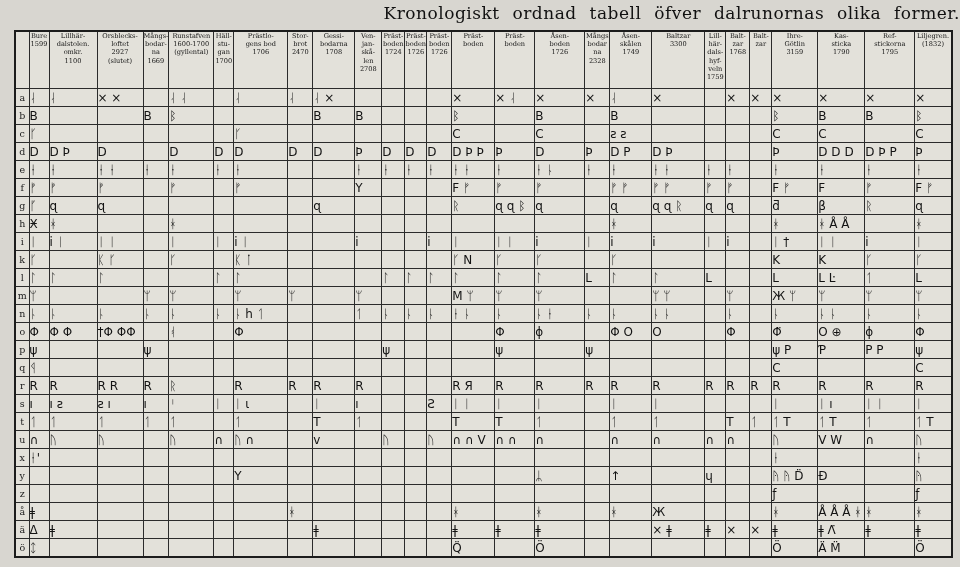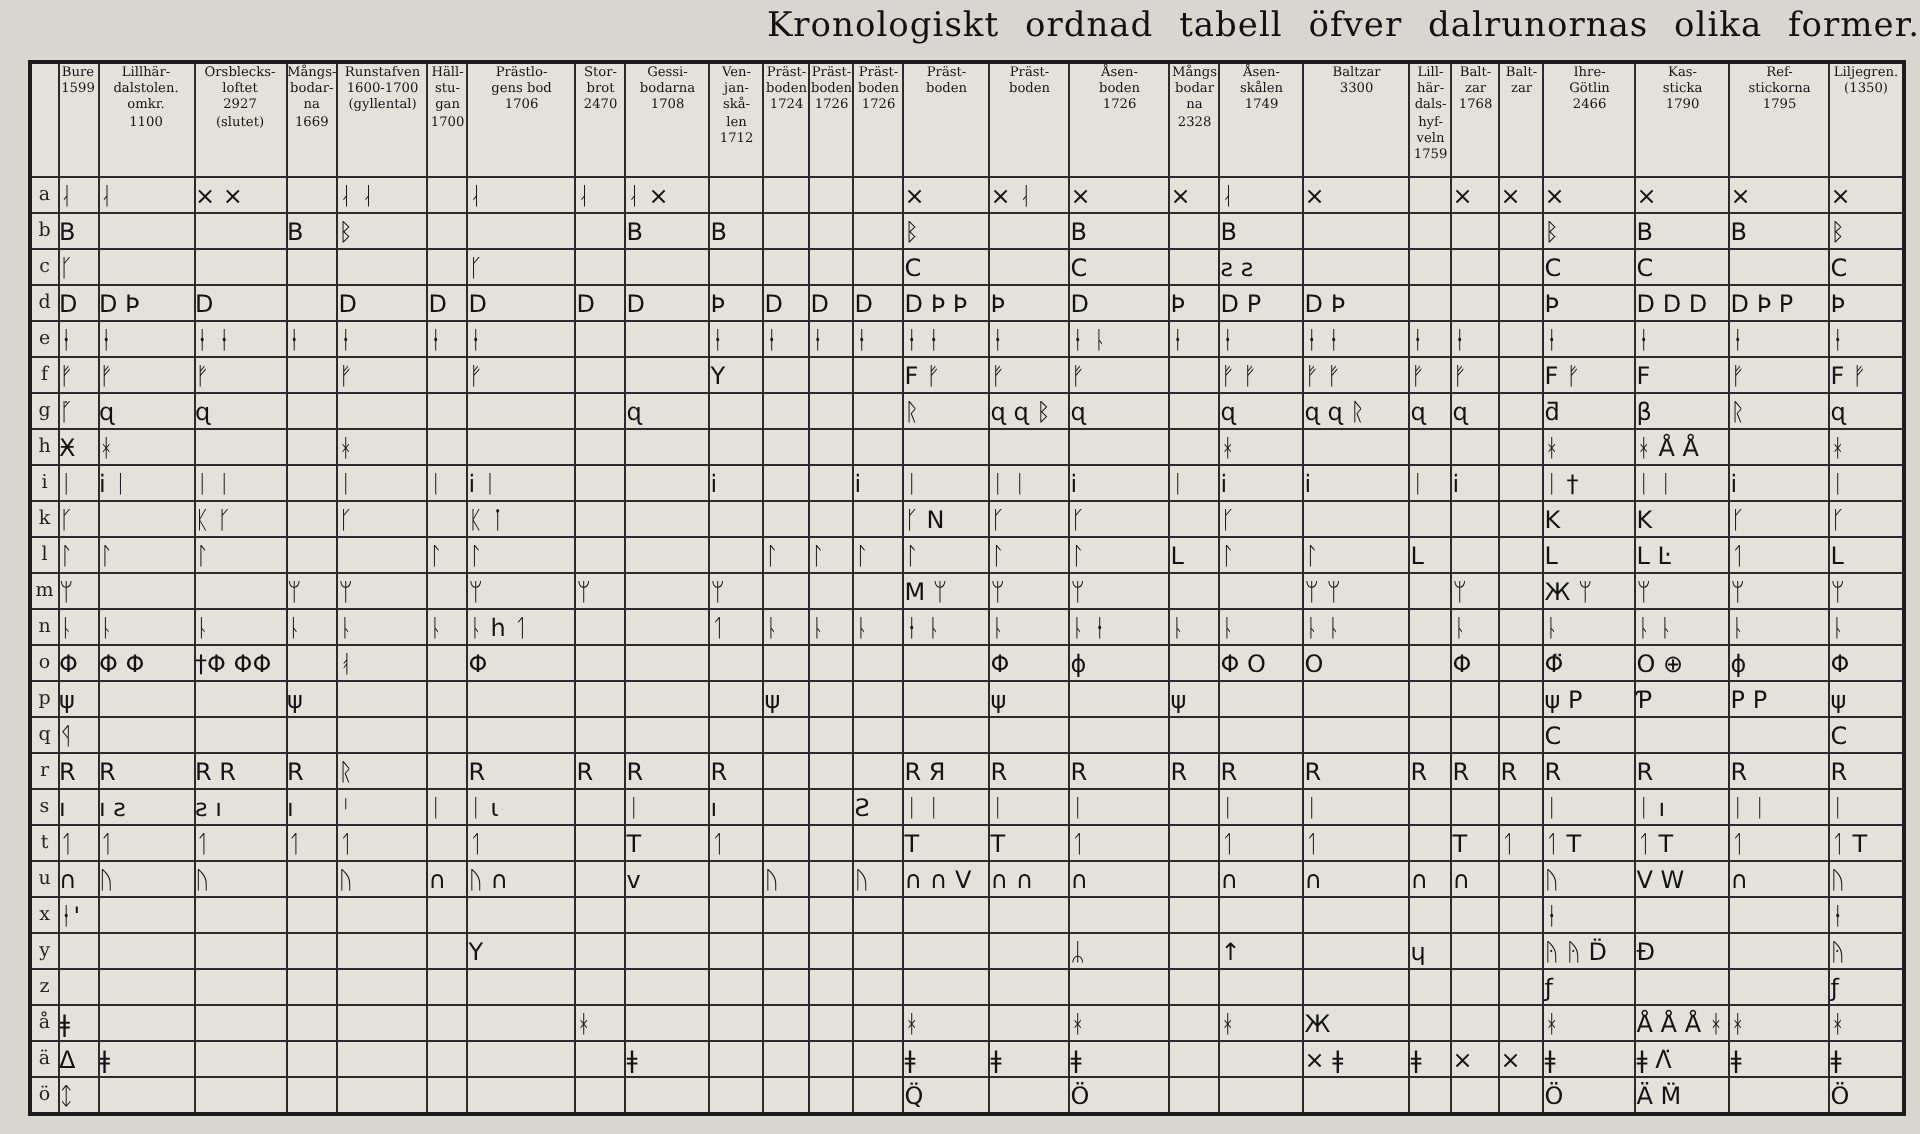--- a/index.html
+++ b/index.html
@@ -128,21 +128,21 @@
           <th class="colhead">Stor-
 brot
 2470</th>
           <th class="colhead">Gessi-
 bodarna
 1708</th>
           <th class="colhead">Ven-
 jan-
 skå-
 len
-1712</th>
+2708</th>
           <th class="colhead">Präst-
 boden
 1724</th>
           <th class="colhead">Präst-
 boden
 1726</th>
           <th class="colhead">Präst-
 boden
 1726</th>
           <th class="colhead">Präst-
@@ -167,29 +167,29 @@
 hyf-
 veln
 1759</th>
           <th class="colhead">Balt-
 zar
 1768</th>
           <th class="colhead">Balt-
 zar</th>
           <th class="colhead">Ihre-
 Götlin
-2466</th>
+3159</th>
           <th class="colhead">Kas-
 sticka
 1790</th>
           <th class="colhead">Ref-
 stickorna
 1795</th>
           <th class="colhead">Liljegren.
-(1350)</th>
+(1832)</th>
         </tr>
       </thead>
       <tbody>
         <tr>
           <td class="rowlabel">a</td>
           <td class="rune">ᛆ</td>
           <td class="rune">ᛆ</td>
           <td class="rune">× ×</td>
           <td class="rune"></td>
           <td class="rune">ᛆ ᛆ</td>

